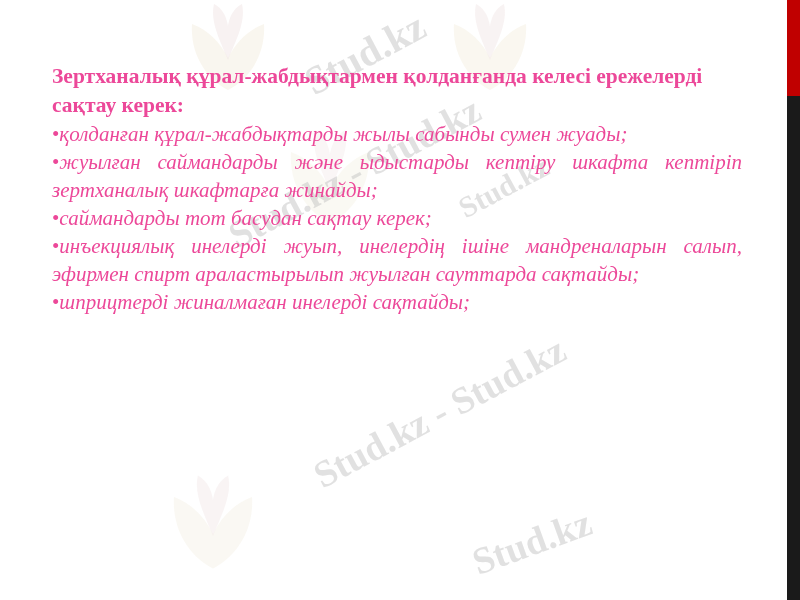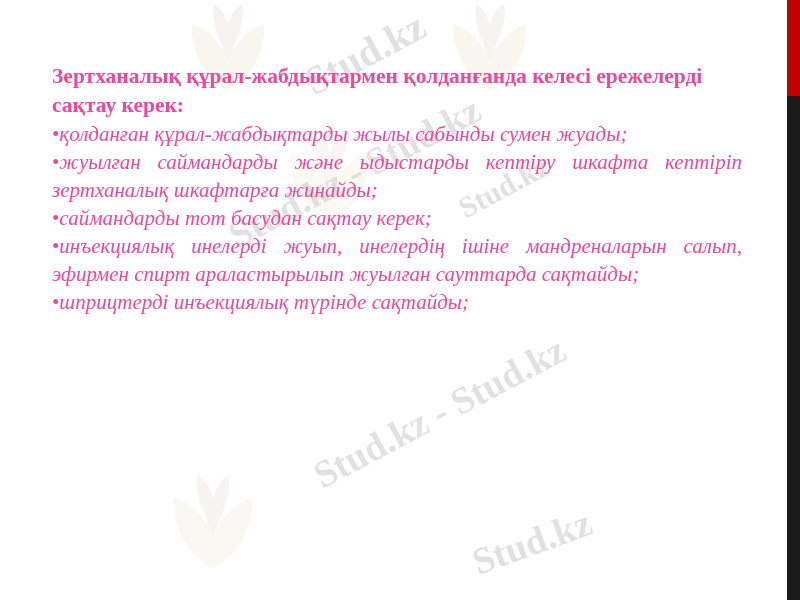--- a/index.html
+++ b/index.html
@@ -170,17 +170,17 @@
 
     <p class="bullet-line"><span class="dot">•</span><span>қолданған құрал-жабдықтарды жылы сабынды сумен жуады;</span></p>
 
     <p class="bullet-line"><span class="dot">•</span><span>жуылған саймандарды және ыдыстарды кептіру шкафта кептіріп зертханалық шкафтарға жинайды;</span></p>
 
     <p class="bullet-line last-of-para"><span class="dot">•</span><span>саймандарды тот басудан сақтау керек;</span></p>
 
 
     <p class="bullet-line"><span class="dot">•</span><span>инъекциялық инелерді жуып, инелердің ішіне мандреналарын салып, эфирмен спирт араластырылып жуылған сауттарда сақтайды;</span></p>
 
-    <p class="bullet-line last-of-para"><span class="dot">•</span><span>шприцтерді инъекциялық түрінде сақтайды;</span></p>
+    <p class="bullet-line last-of-para"><span class="dot">•</span><span>шприцтерді жиналмаған инелерді сақтайды;</span></p>
 
   </div>
 
 </div>
 
 </body></html>

